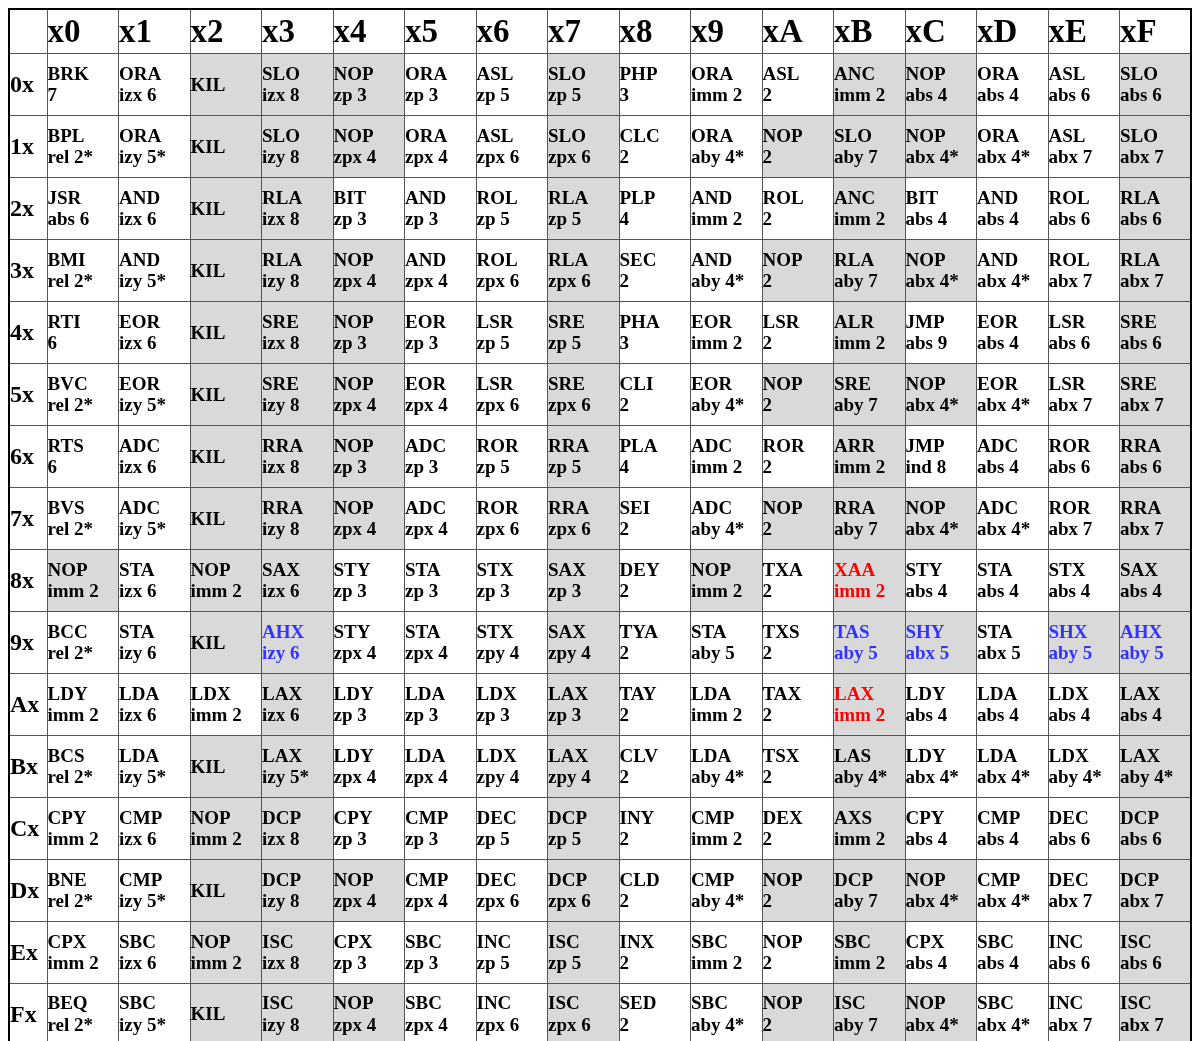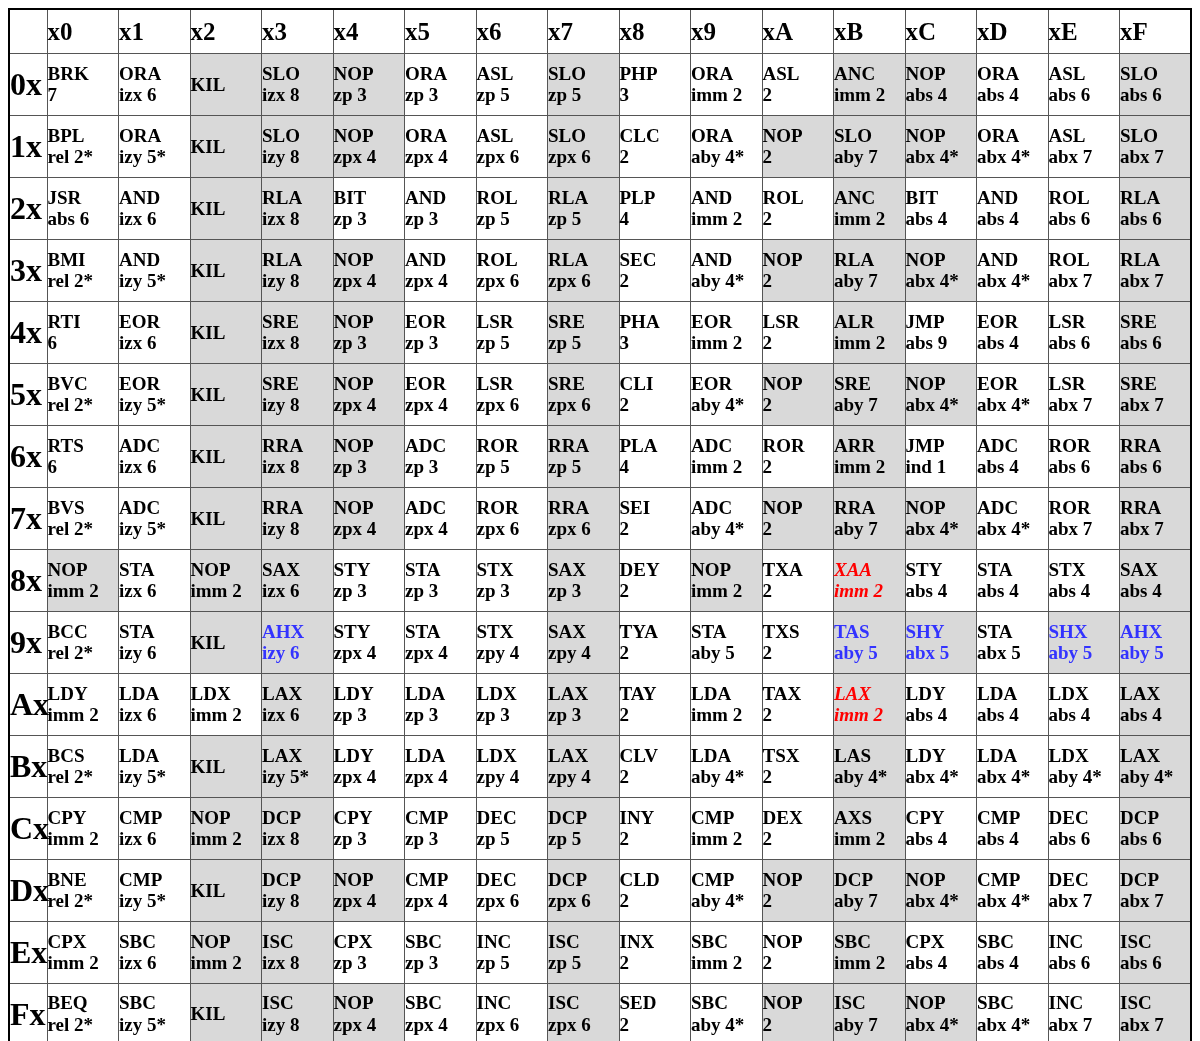--- a/index.html
+++ b/index.html
@@ -33,29 +33,29 @@
 
   
   tr.head-row { height: 44px; }
   th.corner-cell {
     background: #ffffff;
     border-top: none;
     border-left: none;
   }
   th.col-head {
     font-weight: bold;
-    font-size: 25px;
+    font-size: 33px;
     padding-left: 7px;
     background: #ffffff;
     line-height: 1;
   }
   
   td.row-head {
     font-weight: bold;
-    font-size: 32px;
+    font-size: 24px;
     padding-left: 3px;
     background: #ffffff;
     line-height: 1;
   }
   
   tr.data-row { height: 62px; }
   td.cell {
     padding: 3px 0 3px 6px;
     line-height: 1.12;
     background: #ffffff;
@@ -72,21 +72,20 @@
     font-weight: bold;
     font-size: 19px;
     white-space: nowrap;
   }
   td.cell.single .mnem {
     display: block;
   }
   td.cell.illegal-red .mnem,
   td.cell.illegal-red .oper {
     color: #ff0000;
-    font-style: italic;
   }
   td.cell.illegal-blue .mnem,
   td.cell.illegal-blue .oper {
     color: #3333ff;
   }
   td.cell.kil {
     vertical-align: middle;
   }
   td.cell.kil .mnem {
     line-height: 1;
@@ -577,21 +576,21 @@
         <td class="cell">
           <span class="mnem">ROR</span>
           <span class="oper">2</span>
         </td>
         <td class="cell shaded">
           <span class="mnem">ARR</span>
           <span class="oper">imm 2</span>
         </td>
         <td class="cell">
           <span class="mnem">JMP</span>
-          <span class="oper">ind 1</span>
+          <span class="oper">ind 8</span>
         </td>
         <td class="cell">
           <span class="mnem">ADC</span>
           <span class="oper">abs 4</span>
         </td>
         <td class="cell">
           <span class="mnem">ROR</span>
           <span class="oper">abs 6</span>
         </td>
         <td class="cell shaded">

